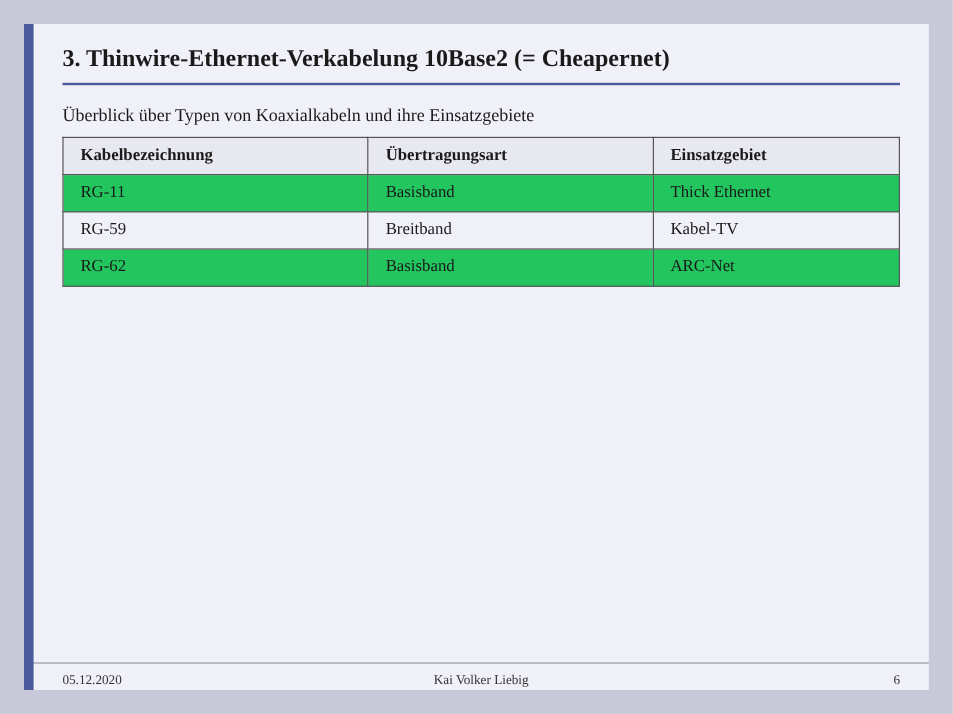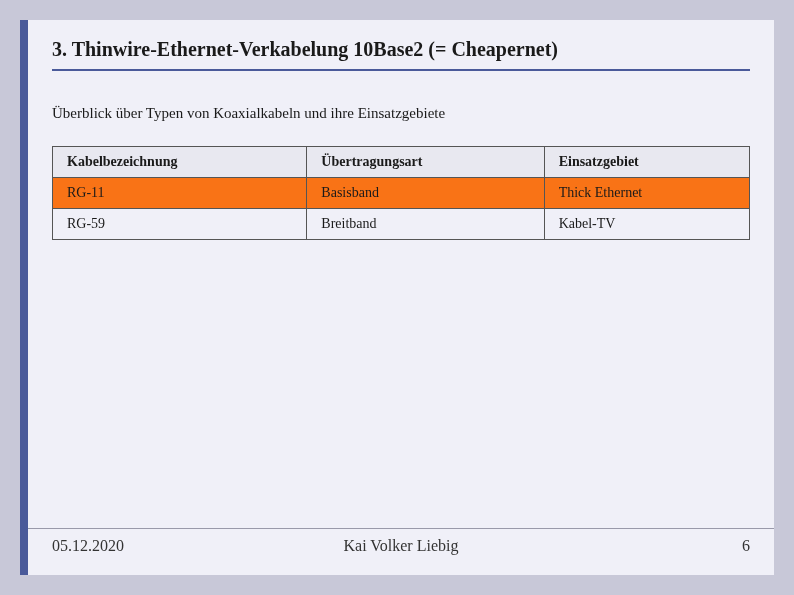--- a/index.html
+++ b/index.html
@@ -1,19 +1,18 @@
 <!DOCTYPE html>
 <html><head>
   <meta charset="utf-8">
   <style>
     * {
       margin: 0;
       padding: 0;
       box-sizing: border-box;
-      gap: 16px;
     }
 
     body {
       width: 794px;
       height: 595px;
       background: #c8c8d8;
       display: flex;
       align-items: center;
       justify-content: center;
       font-family: 'Times New Roman', Times, serif;
@@ -73,34 +72,34 @@
       text-align: left;
       color: #1a1a1a;
     }
 
     .data-table th {
       font-weight: bold;
       background: #e8e8f0;
     }
 
     .data-table tr td {
-      background: #f97316;
+      background: #22c55e;
     }
 
     .data-table tr:nth-child(even) td {
       background: #f0f0f8;
     }
 
     .slide-footer {
       display: flex;
       justify-content: space-between;
       align-items: center;
-      padding: 8px 24px 20px 32px;
+      padding: 8px 24px 2px 32px;
       border-top: 1px solid #9999aa;
-      font-size: 16px;
+      font-size: 11px;
       color: #333;
       margin-top: auto;
     }
 
     .footer-date {
       flex: 1;
     }
 
     .footer-author {
       flex: 1;
@@ -133,20 +132,25 @@
       <tr>
             <td>RG-11</td>
             <td>Basisband</td>
             <td>Thick Ethernet</td>
           </tr>
           <tr>
             <td>RG-59</td>
             <td>Breitband</td>
             <td>Kabel-TV</td>
           </tr>
+          <tr>
+            <td>RG-62</td>
+            <td>Basisband</td>
+            <td>ARC-Net</td>
+          </tr>
         </tbody>
     </table>
   </div>
 
   <div class="slide-footer">
     <div class="footer-date">05.12.2020</div>
     <div class="footer-author">Kai Volker Liebig</div>
     <div class="footer-page">6</div>
   </div>
 </div>

